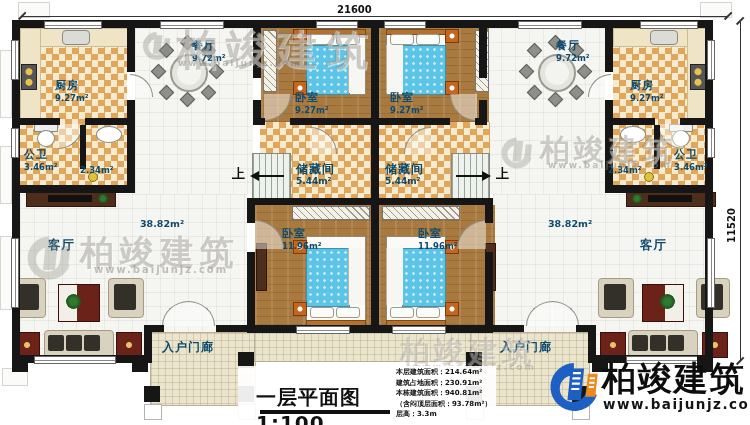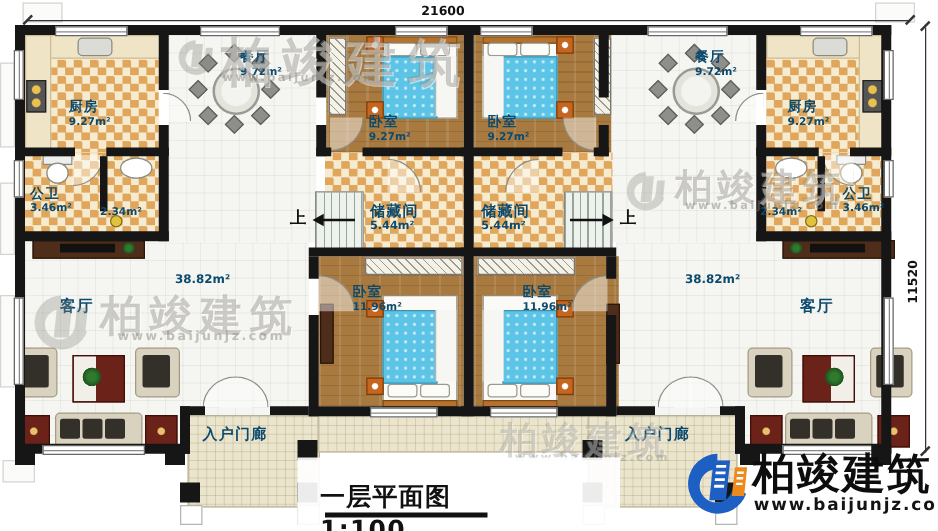--- a/index.html
+++ b/index.html
@@ -429,20 +429,27 @@
   </svg>
   <div class="wm" style="left:540px;top:130px;font-size:30px;letter-spacing:4px;">柏竣建筑</div>
   <div class="wmsite" style="left:548px;top:160px;font-size:9px;">www.baijunjz.com</div>
 
   <div class="wm" style="left:400px;top:332px;font-size:30px;letter-spacing:4px;opacity:.75;">柏竣建筑</div>
   <div class="wmsite" style="left:412px;top:362px;font-size:9px;opacity:.75;">www.baijunjz.com</div>
 
   <div id="titleband"></div>
   <div id="maintitle">一层平面图1:100</div>
   <div id="underline"></div>
+  <div id="infoblk">
+    <span>本层建筑面积：214.64m²</span>
+    <span>建筑占地面积：230.91m²</span>
+    <span>本栋建筑面积：940.81m²</span>
+    <span>（含闷顶层面积：93.78m²）</span>
+    <span>层高：3.3m</span>
+  </div>
 
   <svg class="abs" style="left:542px;top:354px;width:62px;height:66px;z-index:11;" viewBox="0 0 70 70">
     <path d="M36 8 A27 27 0 1 0 62 44 L50 38 A15 15 0 1 1 36 22 Z" fill="#1d5fc2"></path>
     <g transform="skewX(-6)">
       <rect x="34" y="14" width="15" height="36" fill="#1d5fc2"></rect>
       <rect x="37" y="18" width="9" height="2.5" fill="#fff"></rect>
       <rect x="37" y="24" width="9" height="2.5" fill="#fff"></rect>
       <rect x="37" y="30" width="9" height="2.5" fill="#fff"></rect>
       <rect x="37" y="36" width="9" height="2.5" fill="#fff"></rect>
       <rect x="54" y="20" width="11" height="26" fill="#ee8a1c"></rect>

